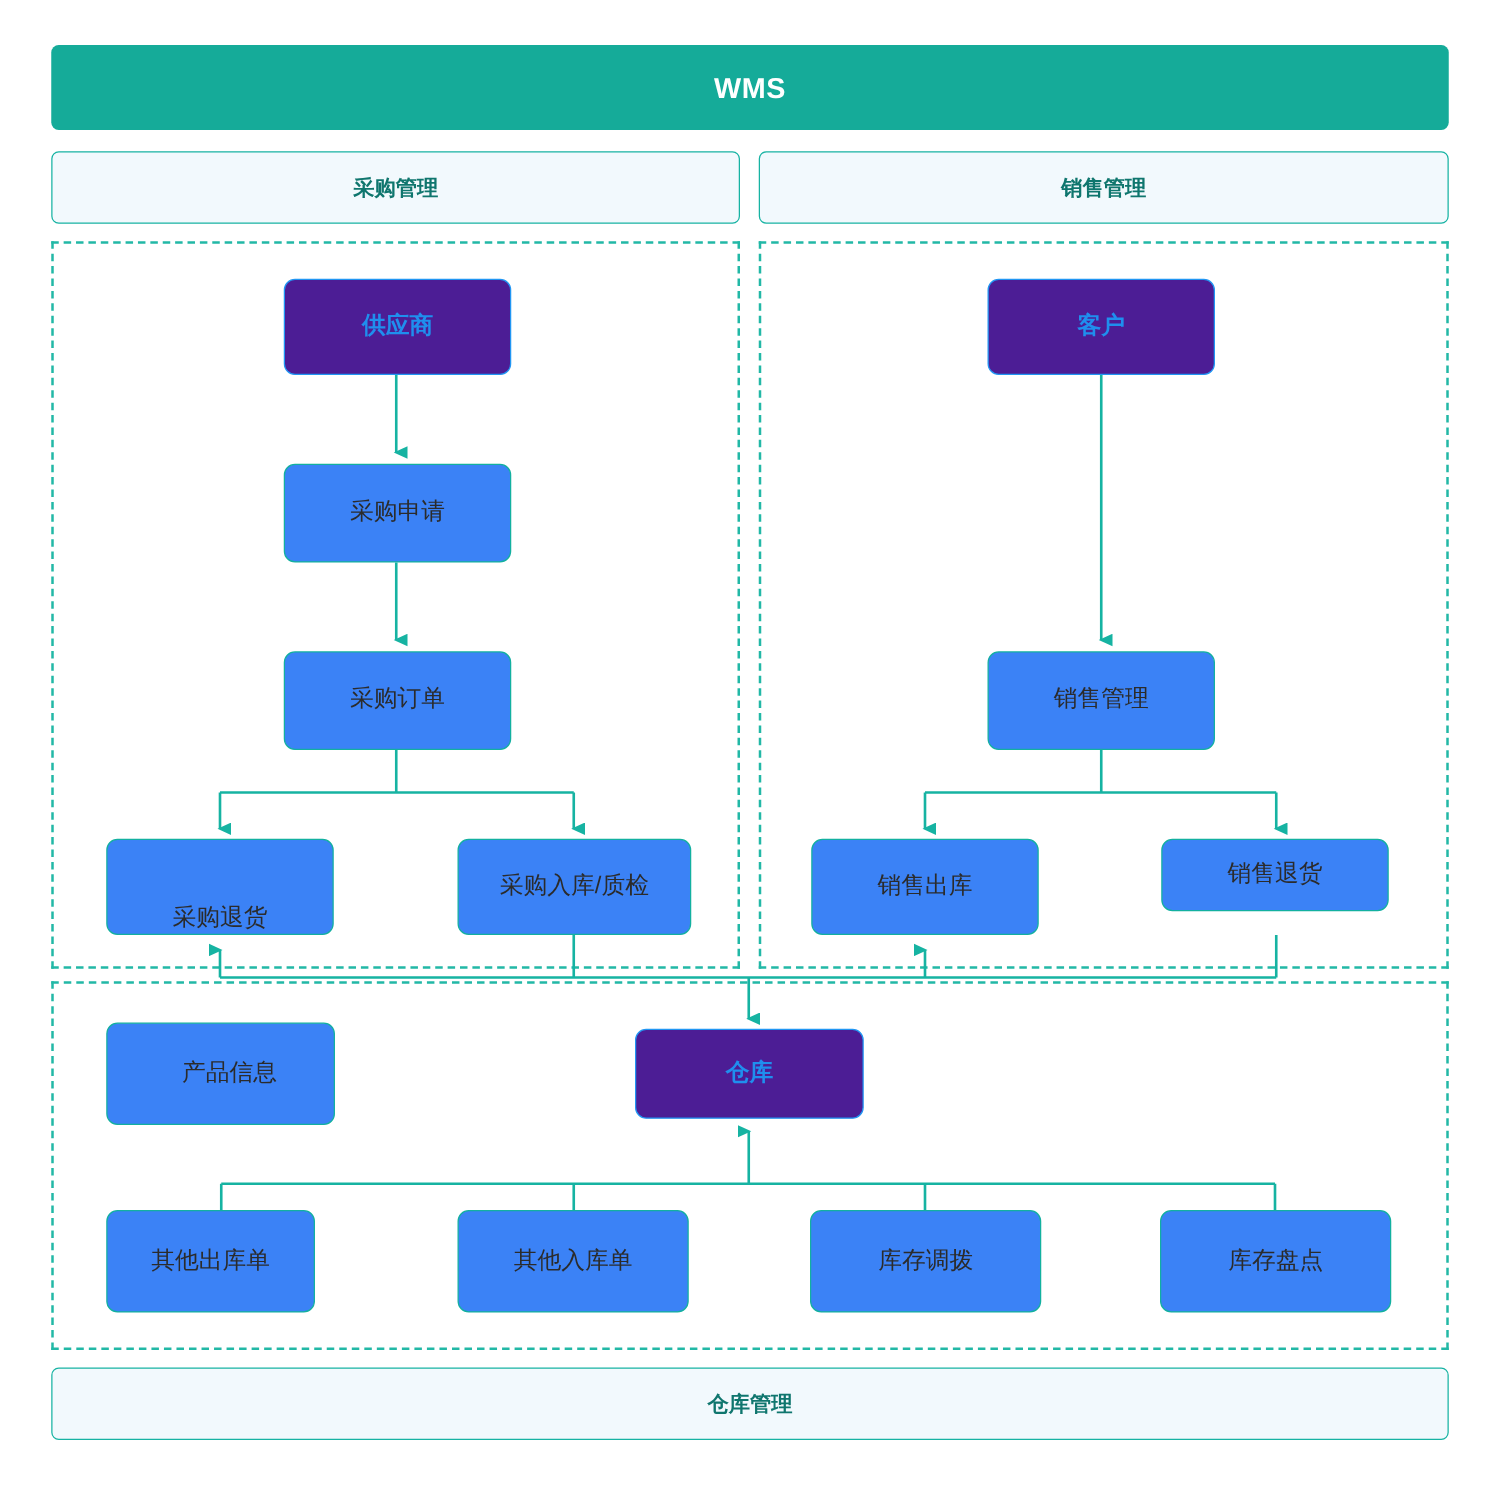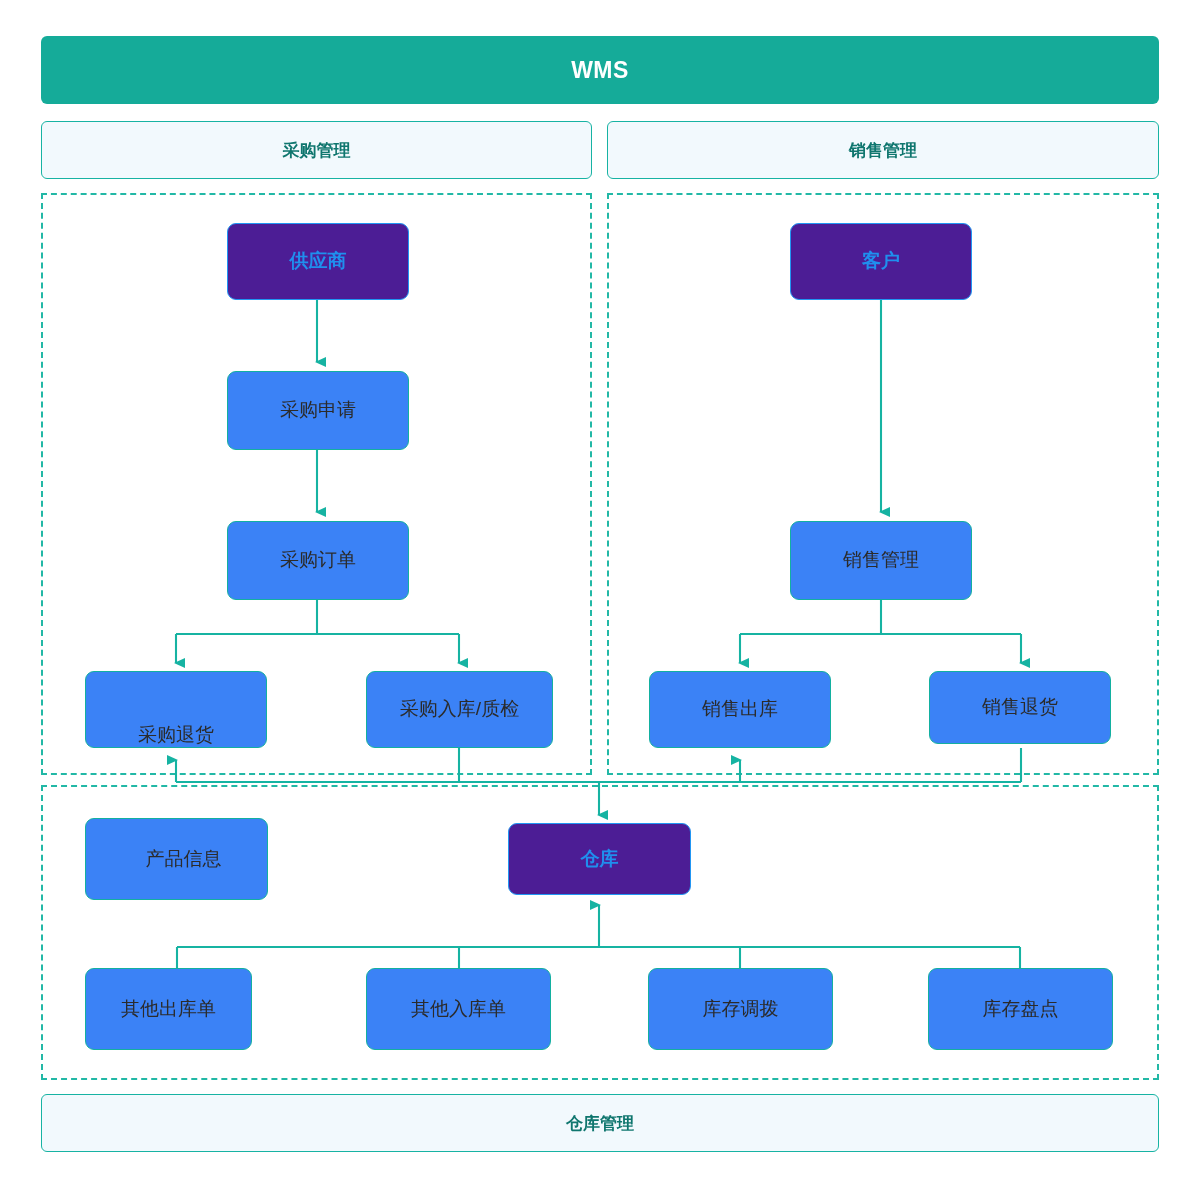--- a/index.html
+++ b/index.html
@@ -180,21 +180,21 @@
   </div>
 
   <div class="node" style="left:790px; top:521px; width:182px; height:79px;">
     <span>销售管理</span>
   </div>
 
   <div class="node" style="left:649px; top:671px; width:182px; height:77px;">
     <span>销售出库</span>
   </div>
 
-  <div class="node" style="left:929px; top:671px; width:182px; height:73px;">
+  <div class="node" style="left:929px; top:671px; width:182px; height:58px;">
     <span>销售退货</span>
   </div>
 
   <div class="node" style="left:85px; top:818px; width:183px; height:82px;padding-left:14px;">
     <span>产品信息</span>
   </div>
 
   <div class="node accent" style="left:508px; top:823px; width:183px; height:72px;">
     <span>仓库</span>
   </div>

